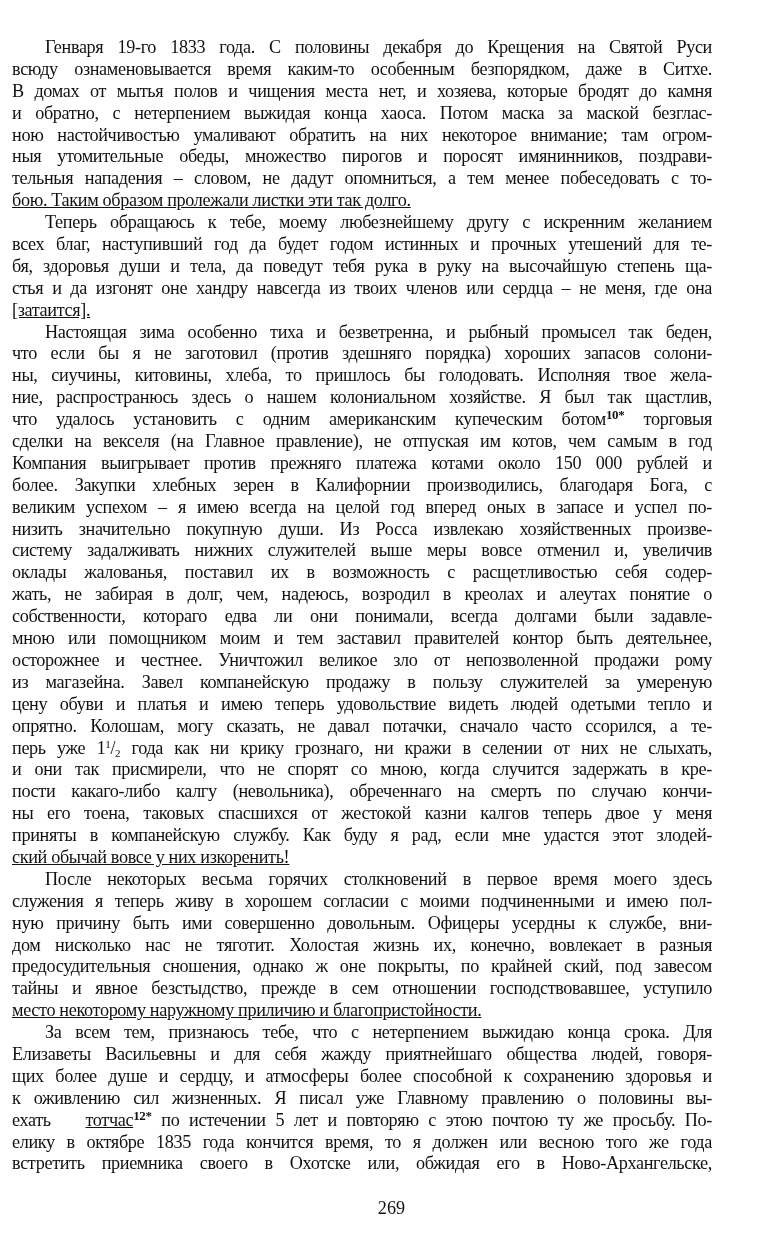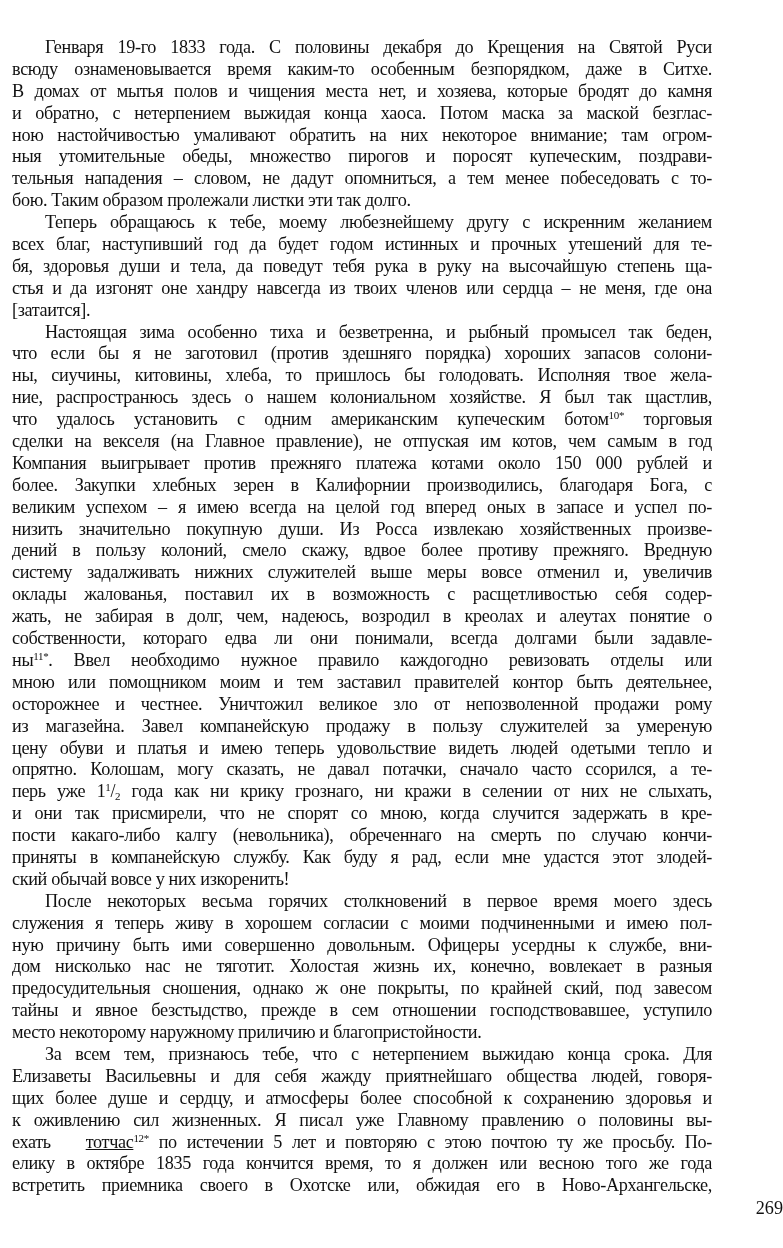--- a/index.html
+++ b/index.html
@@ -8,45 +8,45 @@
     position: absolute; left: 12px; top: 37px; width: 700px;
     font-family: "Liberation Serif", "DejaVu Serif", serif;
     font-size: 18.2px; color: #111111; line-height: 21.9px;
   }
   .line {
     display: block; height: 21.9px; white-space: nowrap;
     text-align: justify; text-align-last: justify;
     letter-spacing: -0.35px; word-spacing: 0px;
   }
   .line.indent { padding-left: 33px; }
-  .line.last { text-align-last: left; }
-  sup.fn { font-size: 11px; line-height: 0; vertical-align: 6px; }
+  .line.last { text-align-last: left; text-decoration: underline; }
+  sup.fn { font-size: 13px; line-height: 0; vertical-align: 6px; font-weight: bold; }
   .frac { font-size: 18px; }
   .frac sup, .frac sub { font-size: 11px; line-height: 0; }
   .frac sup { vertical-align: 6px; }
   .frac sub { vertical-align: -3px; }
   .u { text-decoration: underline; margin-left: 25px; }
   .page-number {
     position: absolute; left: 0; width: 783px; top: 1198px;
-    text-align: right; font-family: "Liberation Serif", "DejaVu Serif", serif;
+    text-align: center; font-family: "Liberation Serif", "DejaVu Serif", serif;
     font-size: 18.2px; color: #111111;
   }
 </style>
 </head>
 <body>
 
 <div class="page">
 
   <div>
     <span class="line indent">Генваря 19-го 1833 года. С половины декабря до Крещения на Святой Руси</span>
     <span class="line">всюду ознаменовывается время каким-то особенным безпорядком, даже в Ситхе.</span>
     <span class="line">В домах от мытья полов и чищения места нет, и хозяева, которые бродят до камня</span>
     <span class="line">и обратно, с нетерпением выжидая конца хаоса. Потом маска за маской безглас-</span>
     <span class="line">ною настойчивостью умаливают обратить на них некоторое внимание; там огром-</span>
-    <span class="line">ныя утомительные обеды, множество пирогов и поросят купеческим, поздрави-</span>
+    <span class="line">ныя утомительные обеды, множество пирогов и поросят имянинников, поздрави-</span>
     <span class="line">тельныя нападения – словом, не дадут опомниться, а тем менее побеседовать с то-</span>
     <span class="line last">бою. Таким образом пролежали листки эти так долго.</span>
   </div>
 
   <div>
     <span class="line indent">Теперь обращаюсь к тебе, моему любезнейшему другу с искренним желанием</span>
     <span class="line">всех благ, наступивший год да будет годом истинных и прочных утешений для те-</span>
     <span class="line">бя, здоровья души и тела, да поведут тебя рука в руку на высочайшую степень щa-</span>
     <span class="line">стья и да изгонят оне хандру навсегда из твоих членов или сердца – не меня, где она</span>
     <span class="line last">[затаится].</span>
@@ -56,34 +56,33 @@
     <span class="line indent">Настоящая зима особенно тиха и безветренна, и рыбный промысел так беден,</span>
     <span class="line">что если бы я не заготовил (против здешняго порядка) хороших запасов солони-</span>
     <span class="line">ны, сиучины, китовины, хлеба, то пришлось бы голодовать. Исполняя твое жела-</span>
     <span class="line">ние, распространюсь здесь о нашем колониальном хозяйстве. Я был так щастлив,</span>
     <span class="line"><span>что удалось установить с одним американским купеческим ботом</span><sup class="fn">10*</sup><span> торговыя</span></span>
     <span class="line">сделки на векселя (на Главное правление), не отпуская им котов, чем самым в год</span>
     <span class="line">Компания выигрывает против прежняго платежа котами около 150 000 рублей и</span>
     <span class="line">более. Закупки хлебных зерен в Калифорнии производились, благодаря Бога, с</span>
     <span class="line">великим успехом – я имею всегда на целой год вперед оных в запасе и успел по-</span>
     <span class="line">низить значительно покупную души. Из Росса извлекаю хозяйственных произве-</span>
-    <span class="line">дений в пользу колоний, смело скажу, вдвое более противу прежняго. Вредную</span>
     <span class="line">систему задалживать нижних служителей выше меры вовсе отменил и, увеличив</span>
     <span class="line">оклады жалованья, поставил их в возможность с расщетливостью себя содер-</span>
     <span class="line">жать, не забирая в долг, чем, надеюсь, возродил в креолах и алеутах понятие о</span>
     <span class="line">собственности, котораго едва ли они понимали, всегда долгами были задавле-</span>
-    <span class="line"><span>ны</span><sup class="fn">11*</sup><span>. Ввел необходимо нужное правило каждогодно ревизовать отделы или</span></span>
     <span class="line">мною или помощником моим и тем заставил правителей контор быть деятельнее,</span>
     <span class="line">осторожнее и честнее. Уничтожил великое зло от непозволенной продажи рому</span>
     <span class="line">из магазейна. Завел компанейскую продажу в пользу служителей за умереную</span>
     <span class="line">цену обуви и платья и имею теперь удовольствие видеть людей одетыми тепло и</span>
     <span class="line">опрятно. Колошам, могу сказать, не давал потачки, сначало часто ссорился, а те-</span>
     <span class="line"><span>перь уже</span> <span class="frac"><span>1</span><sup>1</sup>/<sub>2</sub></span><span> года как ни крику грознаго, ни кражи в селении от них не слыхать,</span></span>
     <span class="line">и они так присмирели, что не спорят со мною, когда случится задержать в кре-</span>
     <span class="line">пости какаго-либо калгу (невольника), обреченнаго на смерть по случаю кончи-</span>
+    <span class="line">ны его тоена, таковых спасшихся от жестокой казни калгов теперь двое у меня</span>
     <span class="line">приняты в компанейскую службу. Как буду я рад, если мне удастся этот злодей-</span>
     <span class="line last">ский обычай вовсе у них изкоренить!</span>
   </div>
 
   <div>
     <span class="line indent">После некоторых весьма горячих столкновений в первое время моего здесь</span>
     <span class="line">служения я теперь живу в хорошем согласии с моими подчиненными и имею пол-</span>
     <span class="line">ную причину быть ими совершенно довольным. Офицеры усердны к службе, вни-</span>
     <span class="line">дом нисколько нас не тяготит. Холостая жизнь их, конечно, вовлекает в разныя</span>
     <span class="line">предосудительныя сношения, однако ж оне покрыты, по крайней ский, под завесом</span>

